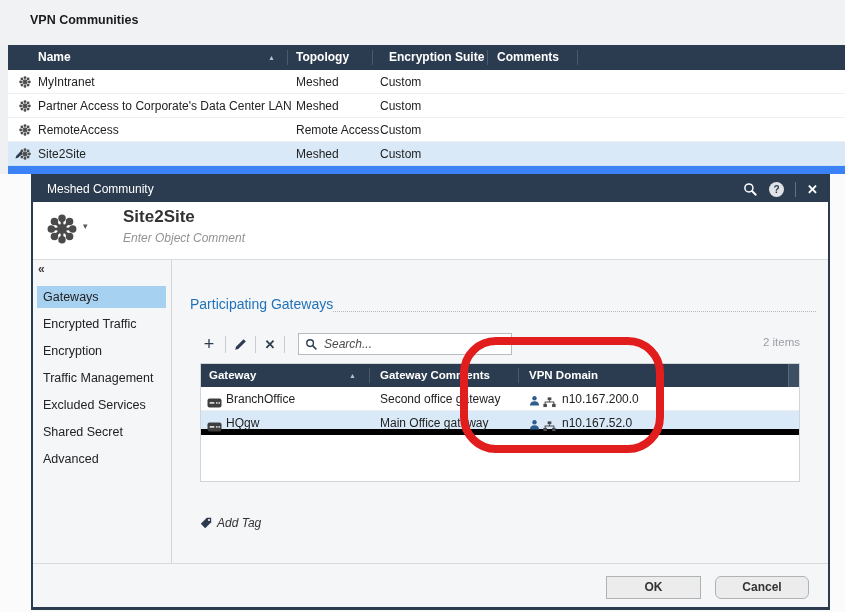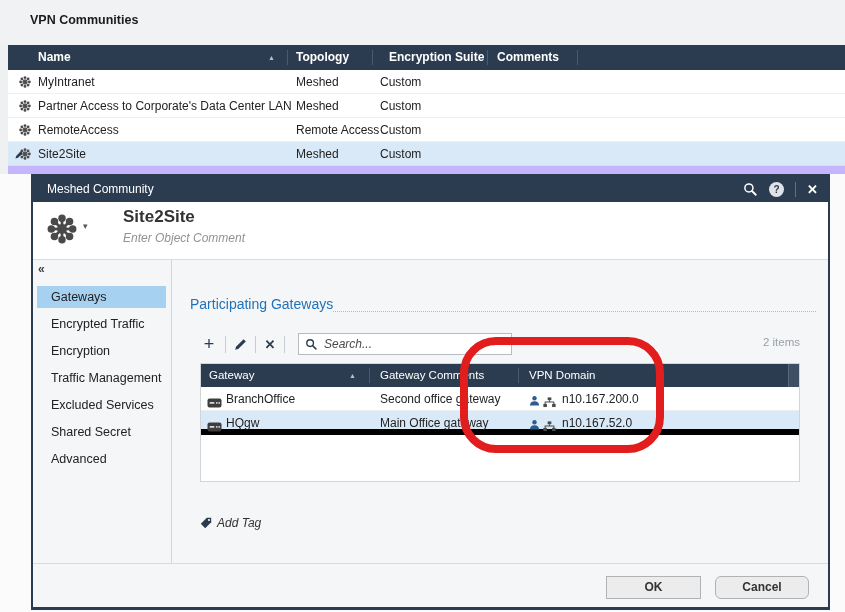--- a/index.html
+++ b/index.html
@@ -6,21 +6,21 @@
   body { background:#ffffff; font-family:"Liberation Sans", sans-serif; }
   .screen { position:relative; width:845px; height:612px; background:#fbfbfc; overflow:hidden;
             font-family:"Liberation Sans", sans-serif; color:#222; }
 
   
   .top-band { position:absolute; left:0; top:0; width:845px; height:45px; background:#f1f2f4; }
   .page-title { position:absolute; left:30px; top:13px; font-size:12.5px; font-weight:bold; color:#1b1b1b; }
   .left-strip { position:absolute; left:0; top:45px; width:8px; height:129px; background:#eef0f2; }
 
   
-  .ot { position:absolute; left:8px; top:45px; width:837px; height:129px; background:#c4b5fd; }
+  .ot { position:absolute; left:8px; top:45px; width:837px; height:129px; background:#3b82f6; }
   .ot-header { position:absolute; left:0; top:0; width:100%; height:25px; background:#2c3c50; color:#fff; }
   .ot-header .col { position:absolute; top:0; line-height:25px; font-size:12px; font-weight:bold; white-space:nowrap; }
   .hsep { position:absolute; top:5px; width:1px; height:15px; background:#4a5b6e; }
   .sort-asc { position:absolute; top:0; line-height:25px; font-size:7px; color:#b6c0ca; }
   .ot-row { position:absolute; left:0; width:100%; height:24px; border-bottom:1px solid #edeff0; background:#fff; }
   .ot-row.selected { background:#d9e9f7; border-bottom:1px solid #cfe2f3; }
   .ot-row .cell { position:absolute; top:0; line-height:24px; font-size:12px; color:#222; white-space:nowrap; }
   .row-icon { position:absolute; left:10px; top:5px; width:14px; height:14px; }
   .row-icon .pencil-ovl { position:absolute; left:-3px; top:-2px; }
 
@@ -40,21 +40,21 @@
   .dlg-objheader { position:absolute; left:0; top:26px; width:795px; height:58px; background:#fff;
                    border-bottom:1px solid #dadcdf; }
   .obj-icon { position:absolute; left:12px; top:10px; width:34px; height:34px; }
   .obj-caret { position:absolute; left:50px; top:19px; font-size:9px; color:#555; }
   .obj-name { position:absolute; left:90px; top:5px; font-size:17px; font-weight:bold; color:#333; }
   .obj-comment { position:absolute; left:90px; top:29px; font-size:12px; font-style:italic; color:#929292; }
 
   .collapse-btn { position:absolute; left:5px; top:86px; font-size:12px; font-weight:bold; color:#3c3c3c; letter-spacing:-1px; }
   .dlg-sidebar { position:absolute; left:0; top:84px; width:139px; height:303px; border-right:1px solid #d2d5d8; }
   .dlg-sidebar ul { list-style:none; padding-top:26px; }
-  .dlg-sidebar li { height:22px; line-height:22px; margin:0 5px 5px 4px; padding-left:14px;
+  .dlg-sidebar li { height:22px; line-height:22px; margin:0 5px 5px 4px; padding-left:6px;
                     font-size:12.5px; color:#222; white-space:nowrap; cursor:default; }
   .dlg-sidebar li.selected { background:#a7d1f1; }
 
   .content-heading { position:absolute; left:157px; top:120px; right:12px; display:flex; align-items:flex-end; }
   .content-heading .txt { font-size:14px; color:#2073ba; white-space:nowrap; }
   .dotted { flex:1; border-bottom:1px dotted #b8bbbe; height:1px; margin-top:5px; }
   .content-desc { position:absolute; left:154px; top:131px; font-size:11.5px; color:#333; }
 
   .toolbar { position:absolute; left:167px; top:155px; height:26px; display:flex; align-items:center; }
   .tool-plus { width:18px; text-align:center; font-size:18px; color:#2c3c50; line-height:22px; }
@@ -64,21 +64,21 @@
   .search-box { margin-left:6px; width:214px; height:22px; background:#fff; border:1px solid #b6bcc2;
                 display:flex; align-items:center; padding:0 6px; }
   .search-box input { border:none; outline:none; flex:1; font-size:12px; font-style:italic; color:#333;
                       font-family:"Liberation Sans", sans-serif; background:transparent; margin-left:6px; }
   .search-box input::placeholder { color:#4a4a4a; font-style:italic; opacity:1; }
   .items-count { position:absolute; right:28px; top:160px; font-size:11.5px; color:#9aa0a6; }
 
   .inner-table { position:absolute; left:167px; top:187px; width:600px; height:119px; background:#fff;
                  border:1px solid #d2d5d8; }
   .it-header { position:absolute; left:0; top:0; width:100%; height:23px; background:#2c3c50; color:#fff; }
-  .it-header .col { position:absolute; top:0; line-height:23px; font-size:11.5px; font-weight:normal; white-space:nowrap; }
+  .it-header .col { position:absolute; top:0; line-height:23px; font-size:11.5px; font-weight:bold; white-space:nowrap; }
   .it-header .hsep { top:4px; background:#4a5b6e; }
   .it-gutter { position:absolute; right:0; top:0; width:11px; height:23px; background:#3d4f63; border-left:1px solid #56687c; }
   .it-row { position:absolute; left:0; width:100%; height:24px; background:#fff; border-bottom:1px solid #eceeef; }
   .it-row.selected { background:#d9e9f7; border-bottom:6px solid #000000; }
   .it-row .cell { position:absolute; top:0; line-height:24px; font-size:12px; color:#222; white-space:nowrap; }
   .gw-icon { position:absolute; left:6px; top:7px; }
   .vd-person { position:absolute; left:328px; top:6px; }
   .vd-sitemap { position:absolute; left:342px; top:7px; }
 
   .annotation { position:absolute; left:460px; top:337px; width:204px; height:116px;

